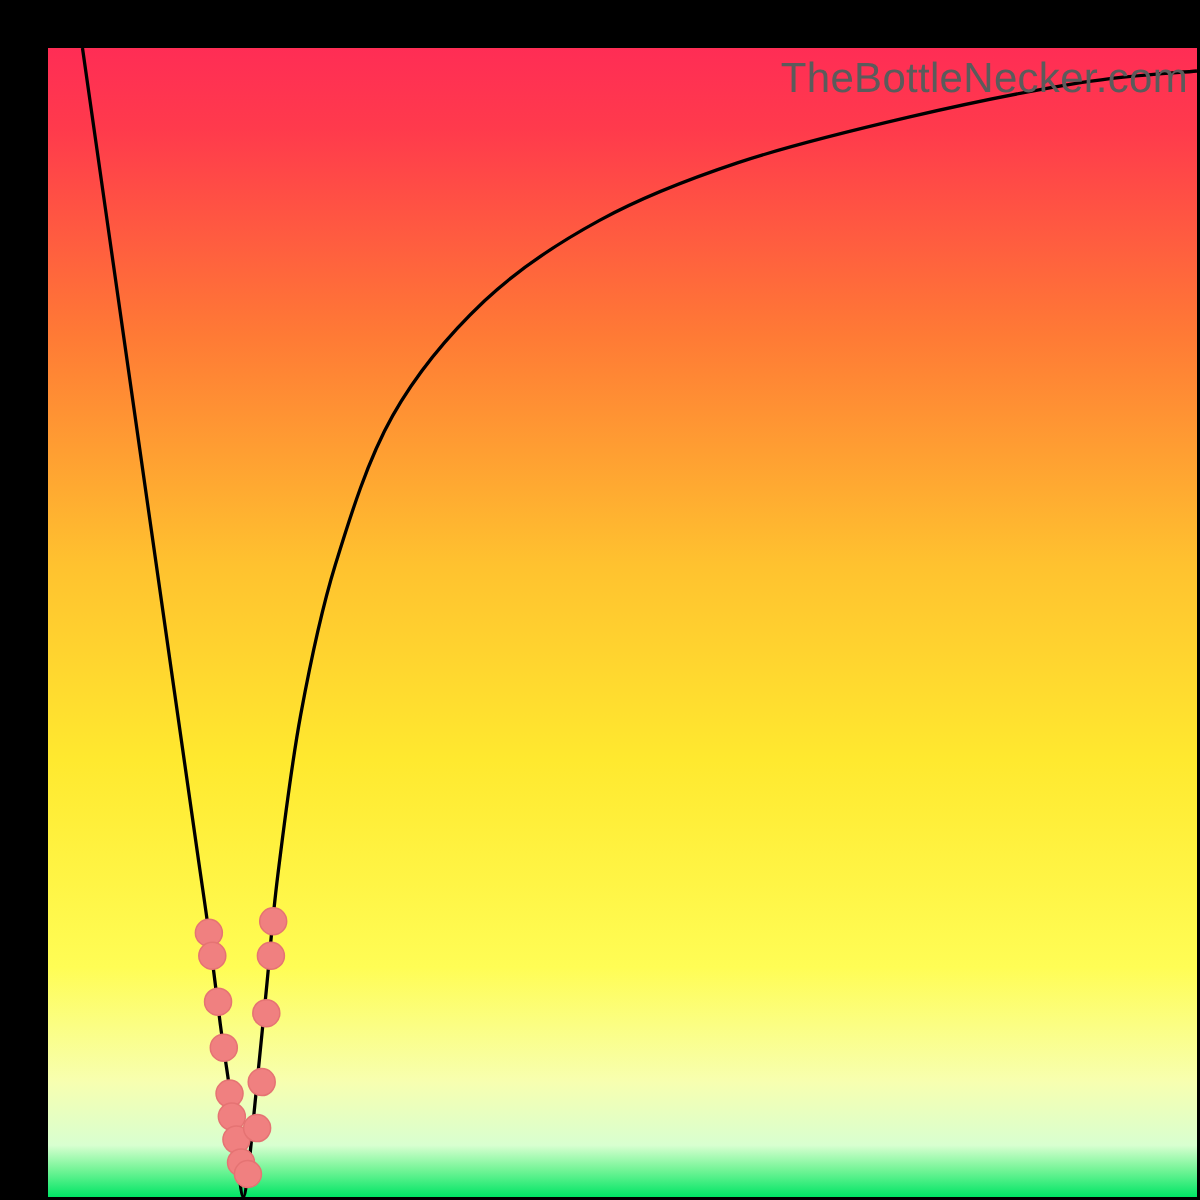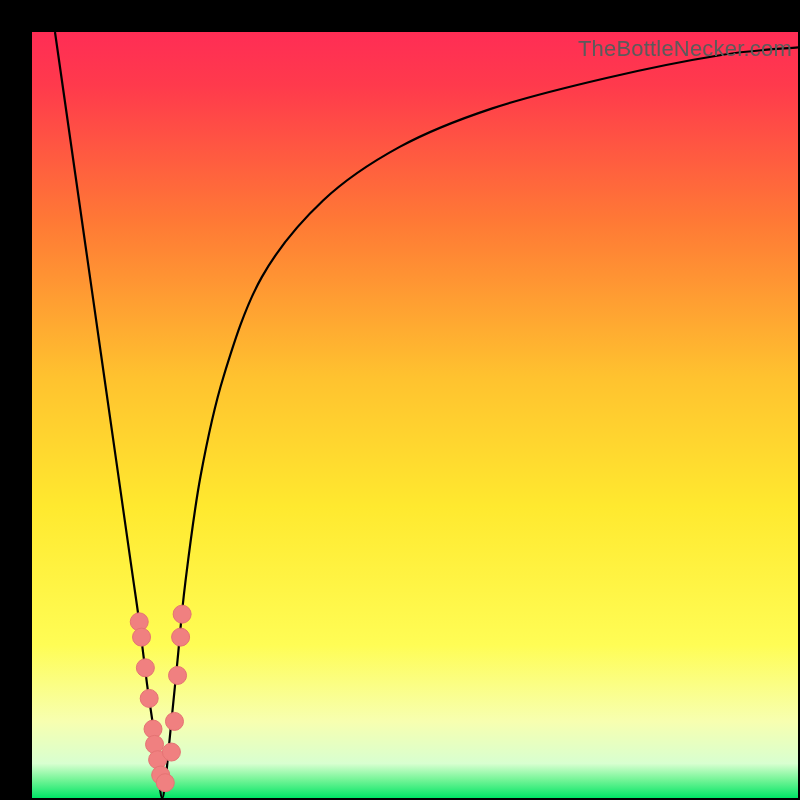--- a/index.html
+++ b/index.html
@@ -23,21 +23,21 @@
     left: 0;
     top: 0;
     width: 766px;
     height: 766px;
   }
   .watermark {
     position: absolute;
     top: 4px;
     right: 6px;
     font-family: Arial, Helvetica, sans-serif;
-    font-size: 22px;
+    font-size: 28px;
     color: #5b5b5b;
     font-weight: 500;
     letter-spacing: 0.2px;
     user-select: none;
   }
 </style>
 </head>
 <body>
 
 <div class="frame">

